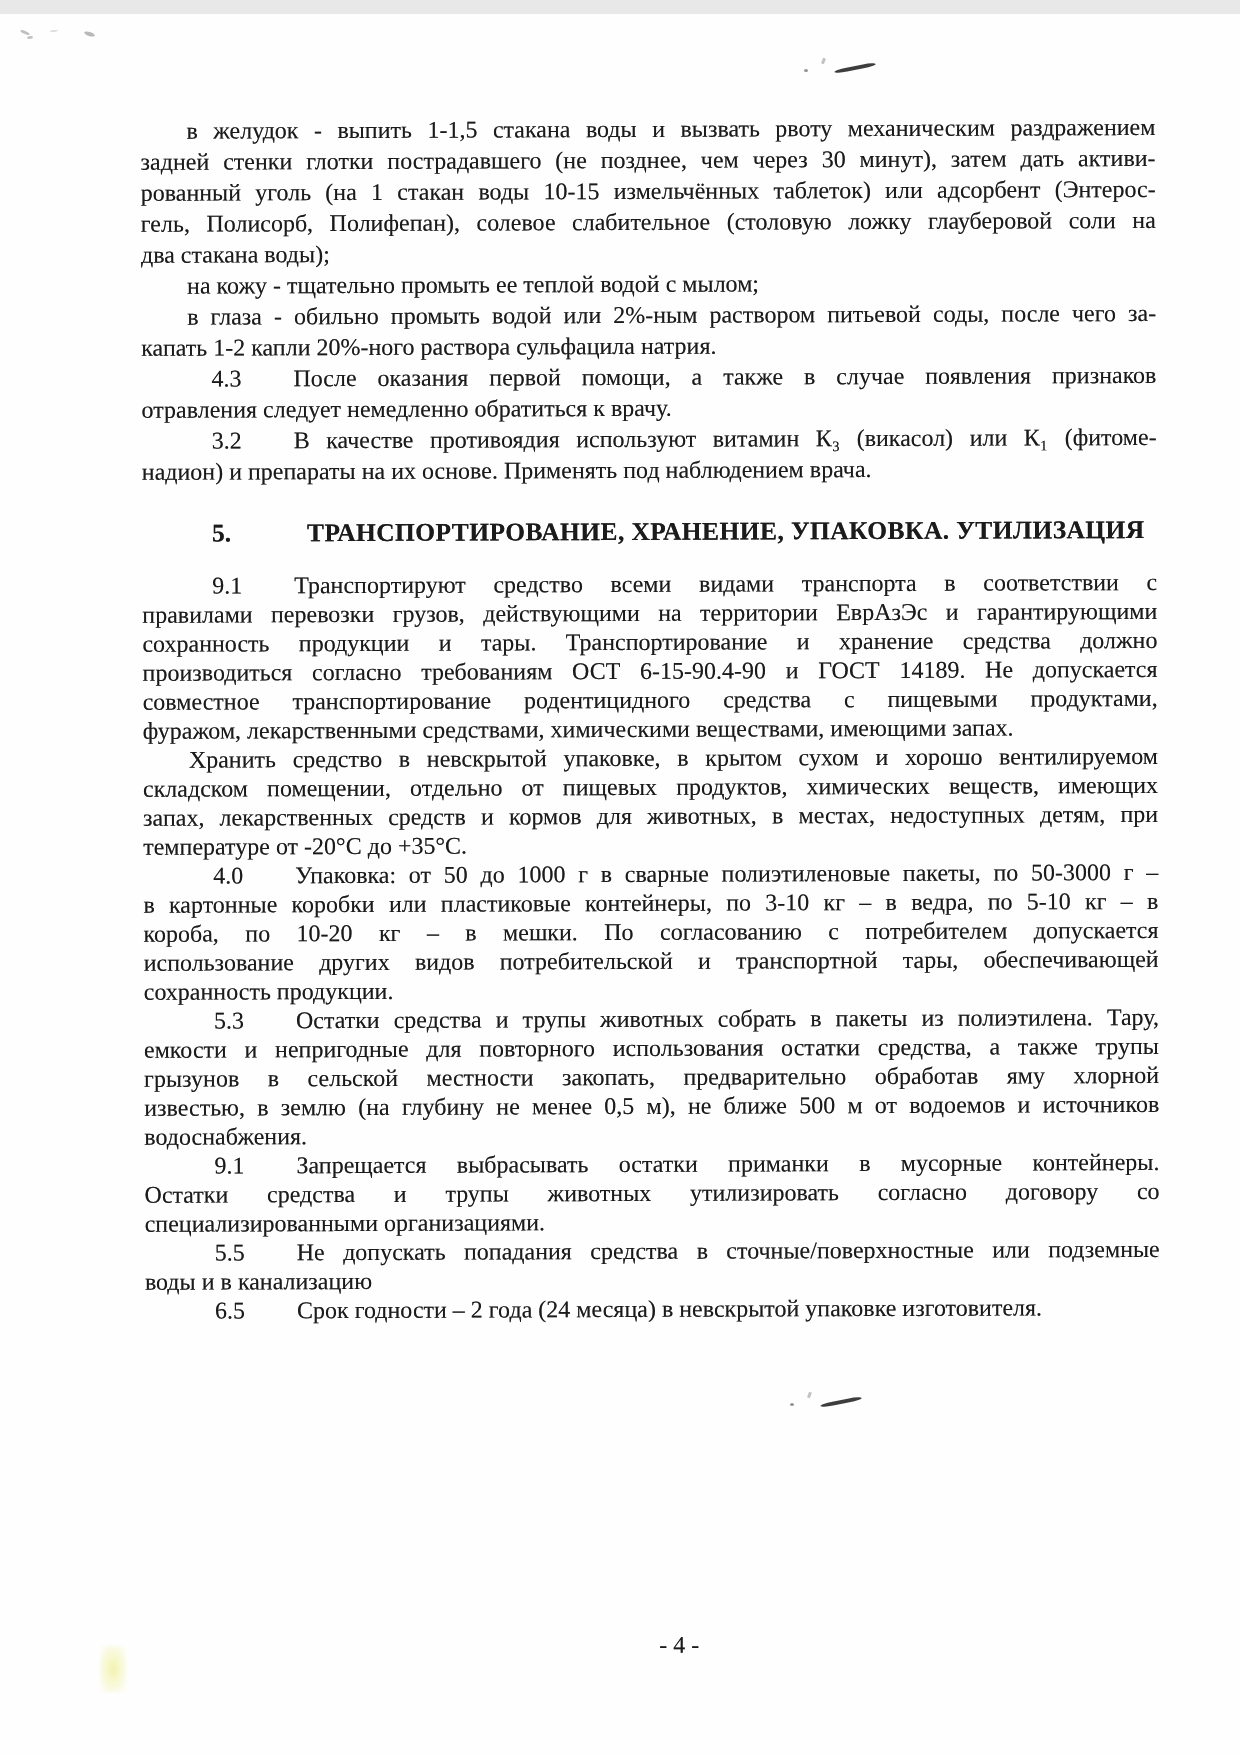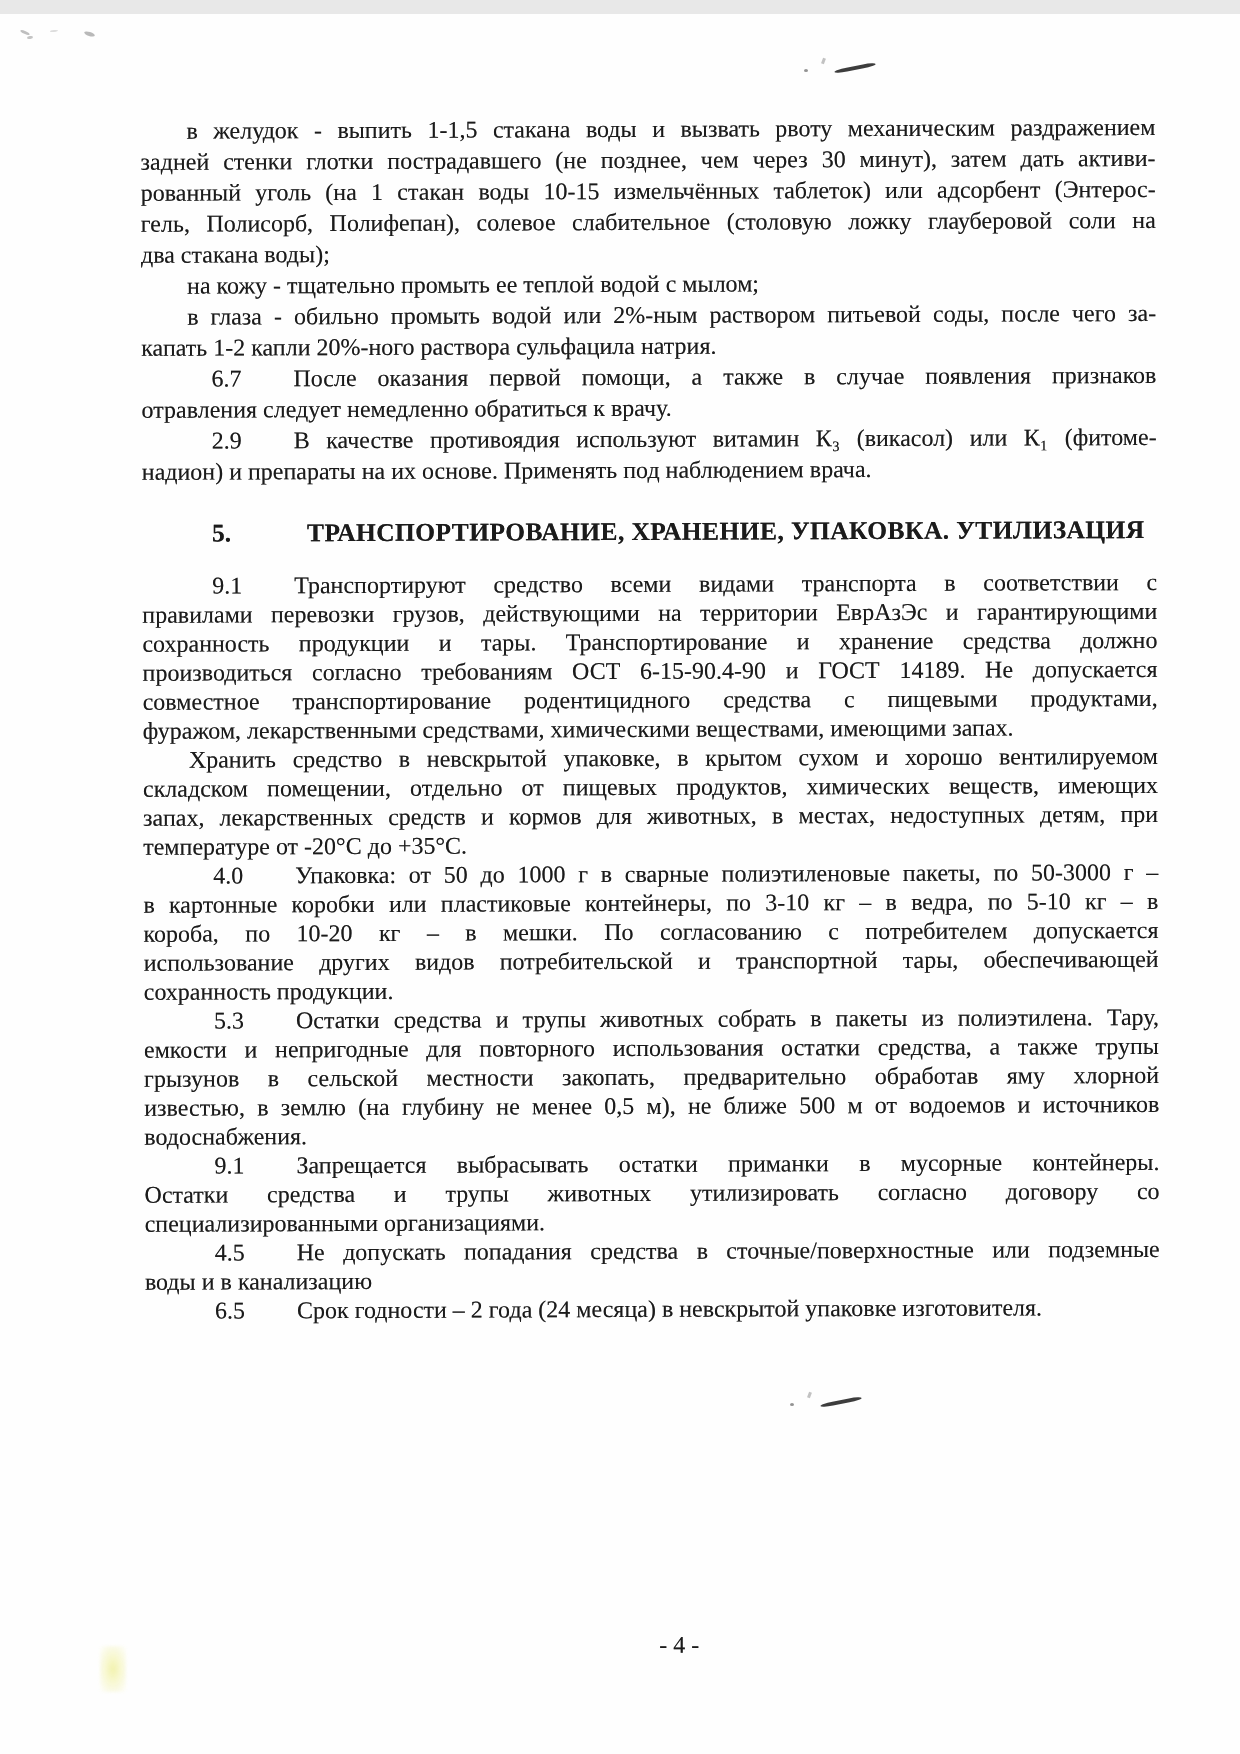--- a/index.html
+++ b/index.html
@@ -95,25 +95,25 @@
             <div class="line last">два стакана воды);</div>
           </div>
           <div class="para">
             <div class="line first last" style="padding-left: 46px;">на кожу - тщательно промыть ее теплой водой с мылом;</div>
           </div>
           <div class="para">
             <div class="line first" style="padding-left: 46px;">в глаза - обильно промыть водой или 2%-ным раствором питьевой соды, после чего за-</div>
             <div class="line last">капать 1-2 капли 20%-ного раствора сульфацила натрия.</div>
           </div>
           <div class="para">
-            <div class="line first" style="padding-left: 70px;"><span class="para-num">6.7</span>После оказания первой помощи, а также в случае появления признаков</div>
+            <div class="line first" style="padding-left: 70px;"><span class="para-num">4.3</span>После оказания первой помощи, а также в случае появления признаков</div>
             <div class="line last">отравления следует немедленно обратиться к врачу.</div>
           </div>
           <div class="para">
-            <div class="line first" style="padding-left: 70px;"><span class="para-num">2.9</span>В качестве противоядия используют витамин К₃ (викасол) или К₁ (фитоме-</div>
+            <div class="line first" style="padding-left: 70px;"><span class="para-num">3.2</span>В качестве противоядия используют витамин К₃ (викасол) или К₁ (фитоме-</div>
             <div class="line last">надион) и препараты на их основе. Применять под наблюдением врача.</div>
           </div>
         </div>
 
       <div class="section-heading">
         <span class="head-num">5.</span><span>ТРАНСПОРТИРОВАНИЕ, ХРАНЕНИЕ, УПАКОВКА. УТИЛИЗАЦИЯ</span>
       </div>
 
       <div class="sec-lower" id="body-lower">
           <div class="para">
@@ -143,21 +143,21 @@
             <div class="line">грызунов в сельской местности закопать, предварительно обработав яму хлорной</div>
             <div class="line">известью, в землю (на глубину не менее 0,5 м), не ближе 500 м от водоемов и источников</div>
             <div class="line last">водоснабжения.</div>
           </div>
           <div class="para">
             <div class="line first" style="padding-left: 70px;"><span class="para-num">9.1</span>Запрещается выбрасывать остатки приманки в мусорные контейнеры.</div>
             <div class="line">Остатки средства и трупы животных утилизировать согласно договору со</div>
             <div class="line last">специализированными организациями.</div>
           </div>
           <div class="para">
-            <div class="line first" style="padding-left: 70px;"><span class="para-num">4.5</span>Не допускать попадания средства в сточные/поверхностные или подземные</div>
+            <div class="line first" style="padding-left: 70px;"><span class="para-num">5.5</span>Не допускать попадания средства в сточные/поверхностные или подземные</div>
             <div class="line last">воды и в канализацию</div>
           </div>
           <div class="para">
             <div class="line first last" style="padding-left: 70px;"><span class="para-num">6.5</span>Срок годности – 2 года (24 месяца) в невскрытой упаковке изготовителя.</div>
           </div>
         </div>
     </div>
 
     <div class="page-footer">- 4 -</div>
   </div>

